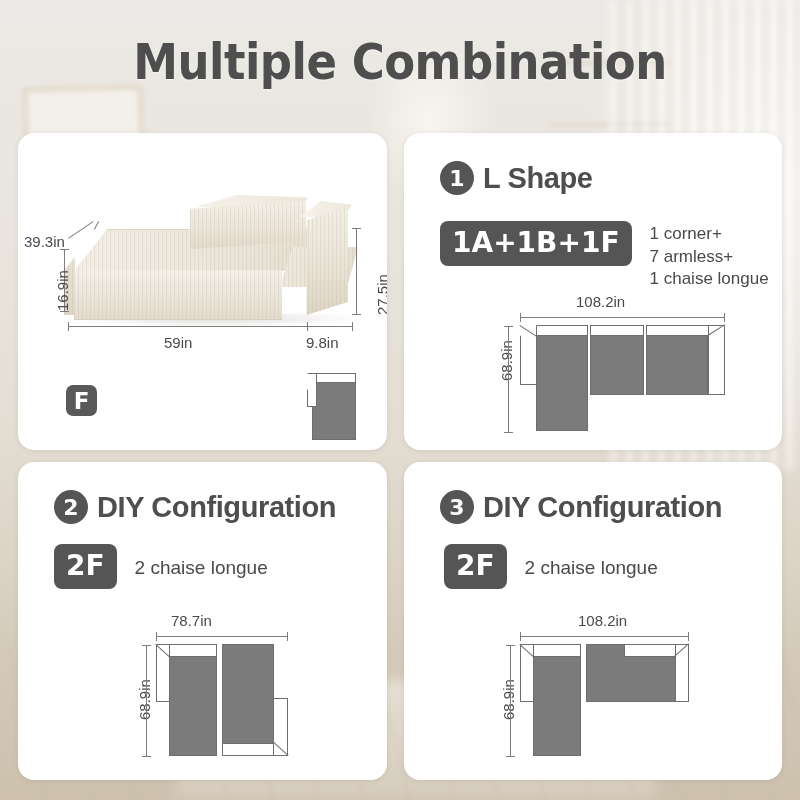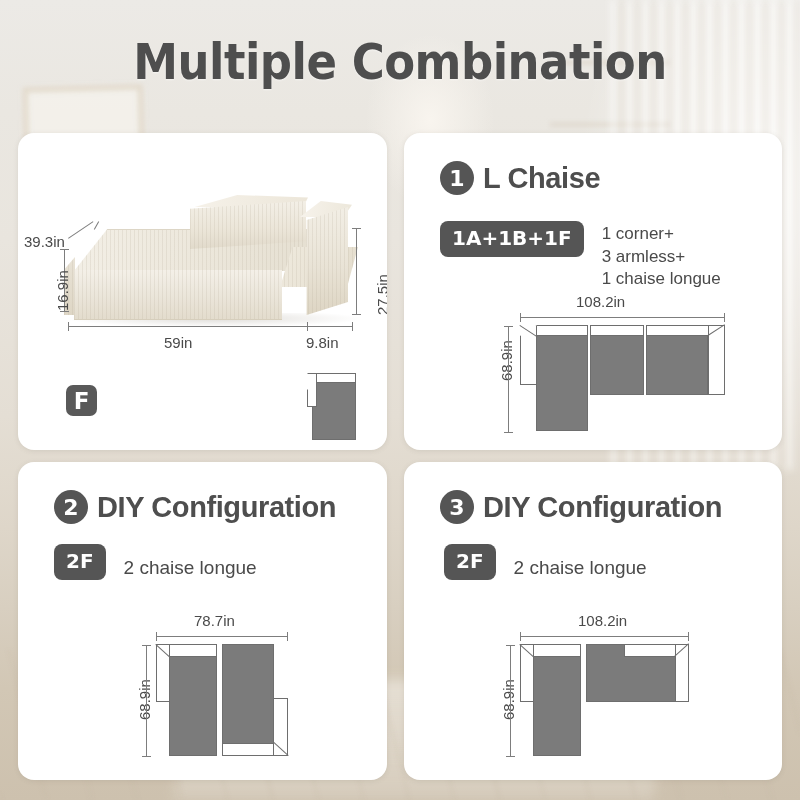--- a/index.html
+++ b/index.html
@@ -152,21 +152,21 @@
   .cfg-row {
     position: absolute;
     display: flex;
     align-items: flex-start;
     gap: 18px;
   }
   .cfg-badge {
     background: #555555;
     color: #fff;
     border-radius: 8px;
-    font-size: 20px;
+    font-size: 28px;
     font-weight: 700;
     padding: 5px 12px 7px;
     letter-spacing: 0px;
     white-space: nowrap;
     font-family: "DejaVu Sans", sans-serif;
     flex: none;
   }
   .cfg-desc {
     font-size: 17px;
     color: #4a4a4a;
@@ -385,27 +385,27 @@
     <div class="backrest" style="left:5px; top:0px; width:44px; height:10px;"></div>
     <div class="backrest" style="left:0px; top:0px; width:10px; height:34px;"></div>
     <div class="bevel" style="left:0px; top:0px; width:12px; height:12px; transform:rotate(45deg); transform-origin:0 0; border:none; background:#fff;"></div>
   </div>
 </div>
 
 <div class="card" id="card-2">
 
   <div class="panel-head">
     <div class="num-circle">1</div>
-    <div class="panel-title">L Chaise</div>
+    <div class="panel-title">L Shape</div>
   </div>
 
   <div class="cfg-row" style="left:36px; top:88px;">
     <div class="cfg-badge">1A+1B+1F</div>
     <div class="cfg-desc">1 corner+
-3 armless+
+7 armless+
 1 chaise longue</div>
   </div>
 
   <div class="dim" style="left:172px; top:160px;">108.2in</div>
   <div class="rule-h" style="left:116px; top:184px; width:204px;"></div>
   <div class="tick-v" style="left:116px; top:180px;"></div>
   <div class="tick-v" style="left:320px; top:180px;"></div>
 
   <div class="dim vert" style="left:94px; top:248px;">68.9in</div>
   <div class="rule-v" style="left:104px; top:193px; height:106px;"></div>
@@ -438,21 +438,21 @@
   <div class="panel-head">
     <div class="num-circle">2</div>
     <div class="panel-title">DIY Configuration</div>
   </div>
 
   <div class="cfg-row" style="left:36px; top:82px;">
     <div class="cfg-badge">2F</div>
     <div class="cfg-desc one-line">2 chaise longue</div>
   </div>
 
-  <div class="dim" style="left:176px; top:150px;">78.7in</div>
+  <div class="dim" style="left:153px; top:150px;">78.7in</div>
   <div class="rule-h" style="left:138px; top:174px; width:131px;"></div>
   <div class="tick-v" style="left:138px; top:170px;"></div>
   <div class="tick-v" style="left:269px; top:170px;"></div>
 
   <div class="dim vert" style="left:118px; top:258px;">68.9in</div>
   <div class="rule-v" style="left:128px; top:183px; height:111px;"></div>
   <div class="tick-h" style="left:124px; top:183px;"></div>
   <div class="tick-h" style="left:124px; top:294px;"></div>
 
   <div class="topview" style="left:138px; top:182px; width:132px; height:113px;">

